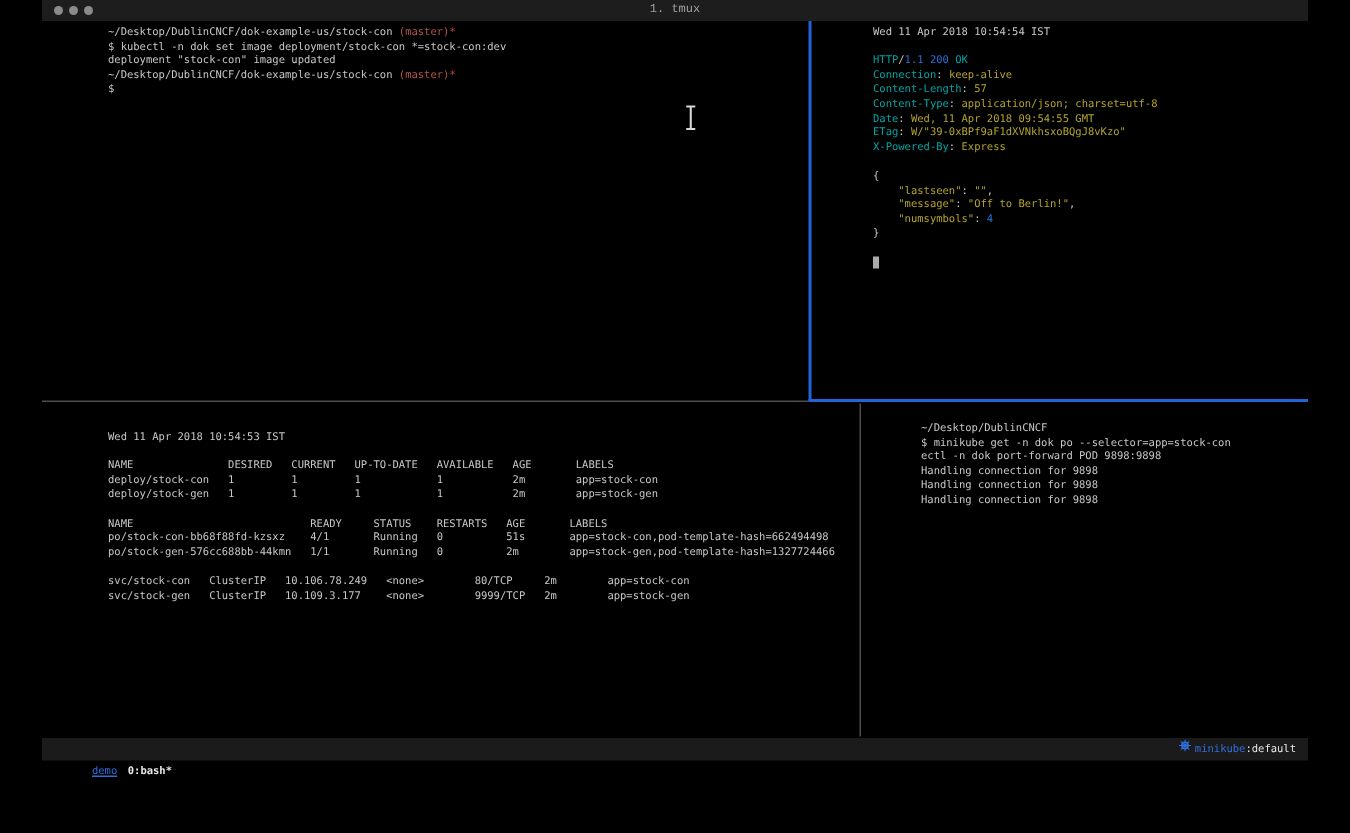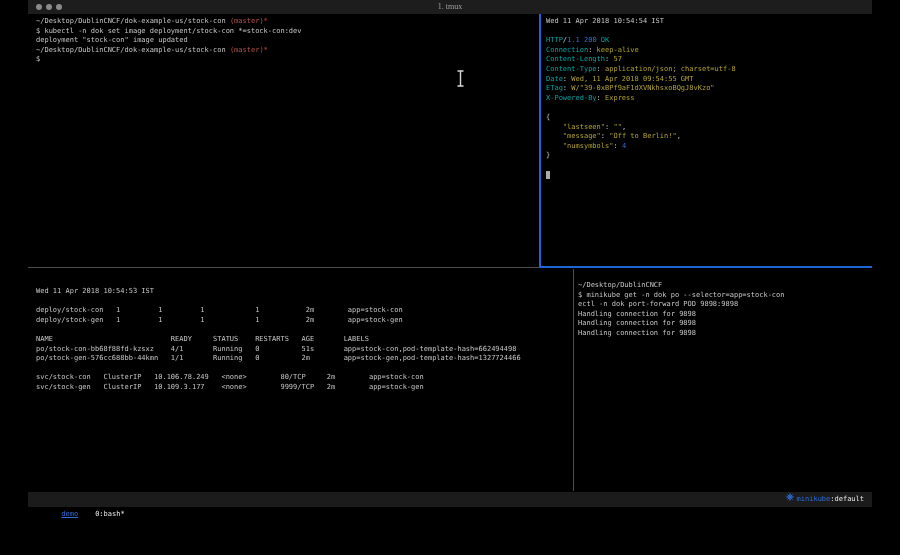--- a/index.html
+++ b/index.html
@@ -10,38 +10,38 @@
   }
   *{margin:0;padding:0;box-sizing:border-box}
   html,body{width:900px;height:555px;background:var(--desktop_bg);overflow:hidden;
     font-family:"DejaVu Sans Mono","Liberation Mono",monospace;}
   .desktop{position:relative;width:900px;height:555px;background:var(--desktop_bg);}
   .window{position:absolute;left:28px;top:0;width:844px;height:508px;background:var(--window_bg);}
   .titlebar{position:absolute;left:0;top:0;width:844px;height:14px;background:var(--titlebar_bg);}
   .controls{position:absolute;left:8px;top:4px;display:flex;gap:4px;}
   .dot{width:6px;height:6px;border-radius:50%;background:var(--dot_gray);display:block;}
   .title{position:absolute;left:0;right:0;top:0;height:14px;line-height:14px;text-align:center;
-    font-size:8px;color:var(--title_fg);font-family:Liberation Serif, serif;}
-  .pane{position:absolute;overflow:hidden;color:var(--fg);}
+    font-size:8px;color:var(--title_fg);font-family:Liberation Mono, monospace;}
+  .pane{position:absolute;overflow:hidden;color:var(--fg);margin-left:36px;}
   .tline{height:9.6px;line-height:9.6px;font-size:7px;white-space:pre;}
   .pane-tl{left:0;top:14px;width:511px;height:253px;padding:3px 0 0 8px;}
   .pane-tr{left:513px;top:14px;width:331px;height:253px;padding:3px 0 0 5px;}
   .pane-bl{left:0;top:269px;width:545px;height:222px;padding:18px 0 0 8px;}
   .pane-br{left:546px;top:269px;width:298px;height:222px;padding:12px 0 0 4px;}
   .div-v-top{position:absolute;left:511px;top:14px;width:2px;height:254px;background:var(--border_active);}
   .div-h-left{position:absolute;left:0;top:267px;width:511px;height:1px;background:var(--border_inactive);}
   .div-h-right{position:absolute;left:511px;top:266px;width:333px;height:2px;background:var(--border_active);}
   .div-v-bot{position:absolute;left:545px;top:269px;width:1px;height:222px;background:var(--border_inactive);}
   .c-fg{color:var(--fg)} .c-cyan{color:var(--cyan)} .c-yellow{color:var(--yellow)}
   .c-blue{color:var(--blue)} .c-red{color:var(--red)} .c-bred{color:var(--bred)}
   .c-cursor{background:var(--cursor);color:var(--cursor);}
   .statusbar{position:absolute;left:0;top:492px;width:844px;height:15px;background:var(--statusbar_bg);
     font-size:7px;line-height:15px;padding:0 8px;color:var(--fg);white-space:pre;}
   .sess{color:var(--status_blue);text-decoration:underline;}
-  .win-label{color:#e8e8e8;font-weight:normal;margin-left:17px;}
+  .win-label{color:#e8e8e8;font-weight:bold;margin-left:7px;}
   .status-right{position:absolute;right:8px;top:0;height:15px;line-height:15px;display:flex;align-items:center;}
   .ctx{color:var(--status_blue);}
   .sfx{color:#e8e8e8;}
   .helm-icon{margin-right:3px;display:inline-block;}
   .ibeam{position:absolute;left:456px;top:70px;}
 </style>
 </head>
 <body>
 
 <div class="desktop">
@@ -83,20 +83,21 @@
         <div class="tline"></div>
         <div class="tline"><span class="c-cursor"> </span></div>
       </div>
 
     <div class="div-h-left"></div>
     <div class="div-h-right"></div>
 
     <div class="pane pane-bl">
         <div class="tline"><span class="c-fg">Wed 11 Apr 2018 10:54:53 IST</span></div>
         <div class="tline"><span class="c-fg"></span></div>
+        <div class="tline"><span class="c-fg">NAME               DESIRED   CURRENT   UP-TO-DATE   AVAILABLE   AGE       LABELS</span></div>
         <div class="tline"><span class="c-fg">deploy/stock-con   1         1         1            1           2m        app=stock-con</span></div>
         <div class="tline"><span class="c-fg">deploy/stock-gen   1         1         1            1           2m        app=stock-gen</span></div>
         <div class="tline"><span class="c-fg"></span></div>
         <div class="tline"><span class="c-fg">NAME                            READY     STATUS    RESTARTS   AGE       LABELS</span></div>
         <div class="tline"><span class="c-fg">po/stock-con-bb68f88fd-kzsxz    4/1       Running   0          51s       app=stock-con,pod-template-hash=662494498</span></div>
         <div class="tline"><span class="c-fg">po/stock-gen-576cc688bb-44kmn   1/1       Running   0          2m        app=stock-gen,pod-template-hash=1327724466</span></div>
         <div class="tline"><span class="c-fg"></span></div>
         <div class="tline"><span class="c-fg">svc/stock-con   ClusterIP   10.106.78.249   &lt;none&gt;        80/TCP     2m        app=stock-con</span></div>
         <div class="tline"><span class="c-fg">svc/stock-gen   ClusterIP   10.109.3.177    &lt;none&gt;        9999/TCP   2m        app=stock-gen</span></div>
       </div>

